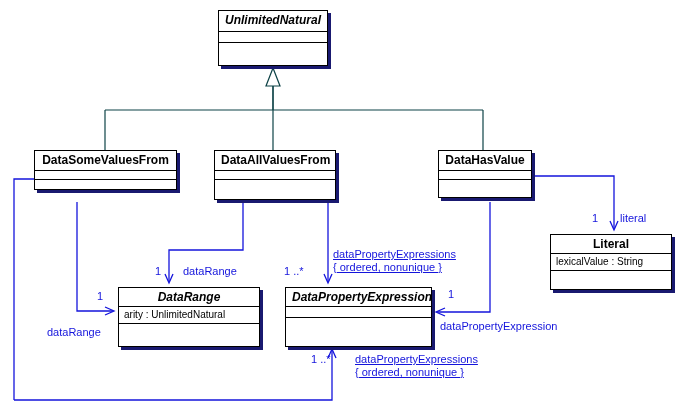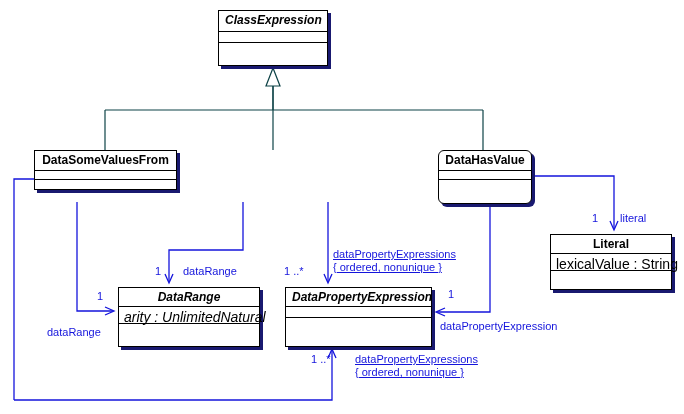--- a/index.html
+++ b/index.html
@@ -43,21 +43,21 @@
     line-height: 1;
     padding: 3px 6px 4px 6px;
     white-space: nowrap;
   }
   .uml-class.abstract .uml-name {
     font-style: italic;
   }
   .uml-compartment {
     box-sizing: border-box;
     border-bottom: 1px solid #000000;
-    font-size: 14px;
+    font-size: 10px;
     color: #000000;
     line-height: 1;
     padding: 3px 5px 4px 5px;
     white-space: nowrap;
     min-height: 9px;
   }
   .uml-compartment.last {
     border-bottom: none;
   }
   .uml-compartment.empty {
@@ -117,47 +117,52 @@
 
       <path d="M328,202 L328,282" marker-end="url(#open-arrow)"></path>
 
       <path d="M532,176 L614,176 L614,229" marker-end="url(#open-arrow)"></path>
 
       <path d="M490,202 L490,312 L437,312" marker-end="url(#open-arrow)"></path>
     </g>
   </svg>
 
   <div class="uml-class abstract" style="left:218px; top:10px; width:110px; height:56px;">
-    <div class="uml-name" style="height:21px;">ClassExpression</div>
+    <div class="uml-name" style="height:21px;">UnlimitedNatural</div>
     <div class="uml-compartment empty" style="height:11px;"></div>
     <div class="uml-compartment empty last" style="height:22px;"></div>
   </div>
 
   <div class="uml-class" style="left:34px; top:150px; width:143px; height:40px;">
     <div class="uml-name" style="height:20px;">DataSomeValuesFrom</div>
     <div class="uml-compartment empty" style="height:9px;"></div>
     <div class="uml-compartment empty last" style="height:19px;"></div>
   </div>
 
+  <div class="uml-class" style="left:214px; top:150px; width:122px; height:50px;">
+    <div class="uml-name" style="height:20px;">DataAllValuesFrom</div>
+    <div class="uml-compartment empty" style="height:9px;"></div>
+    <div class="uml-compartment empty last" style="height:19px;"></div>
+  </div>
 
-  <div class="uml-class" style="left:438px; top:150px; width:94px; height:54px;border-radius:6px;">
+  <div class="uml-class" style="left:438px; top:150px; width:94px; height:48px;">
     <div class="uml-name" style="height:20px;">DataHasValue</div>
     <div class="uml-compartment empty" style="height:9px;"></div>
     <div class="uml-compartment empty last" style="height:19px;"></div>
   </div>
 
   <div class="uml-class" style="left:550px; top:234px; width:122px; height:56px;">
     <div class="uml-name" style="height:19px;">Literal</div>
     <div class="uml-compartment" style="height:17px;">lexicalValue : String</div>
     <div class="uml-compartment empty last" style="height:18px;"></div>
   </div>
 
   <div class="uml-class abstract" style="left:118px; top:287px; width:142px; height:60px;">
     <div class="uml-name" style="height:19px;">DataRange</div>
-    <div class="uml-compartment" style="height:17px;font-style:italic;">arity : UnlimitedNatural</div>
+    <div class="uml-compartment" style="height:17px;">arity : UnlimitedNatural</div>
     <div class="uml-compartment empty last" style="height:22px;"></div>
   </div>
 
   <div class="uml-class abstract" style="left:285px; top:287px; width:147px; height:60px;">
     <div class="uml-name" style="height:19px;">DataPropertyExpression</div>
     <div class="uml-compartment empty" style="height:11px;"></div>
     <div class="uml-compartment empty last" style="height:28px;"></div>
   </div>
 
   <div class="edge-label mult" style="left:592px; top:212px;">1</div>

